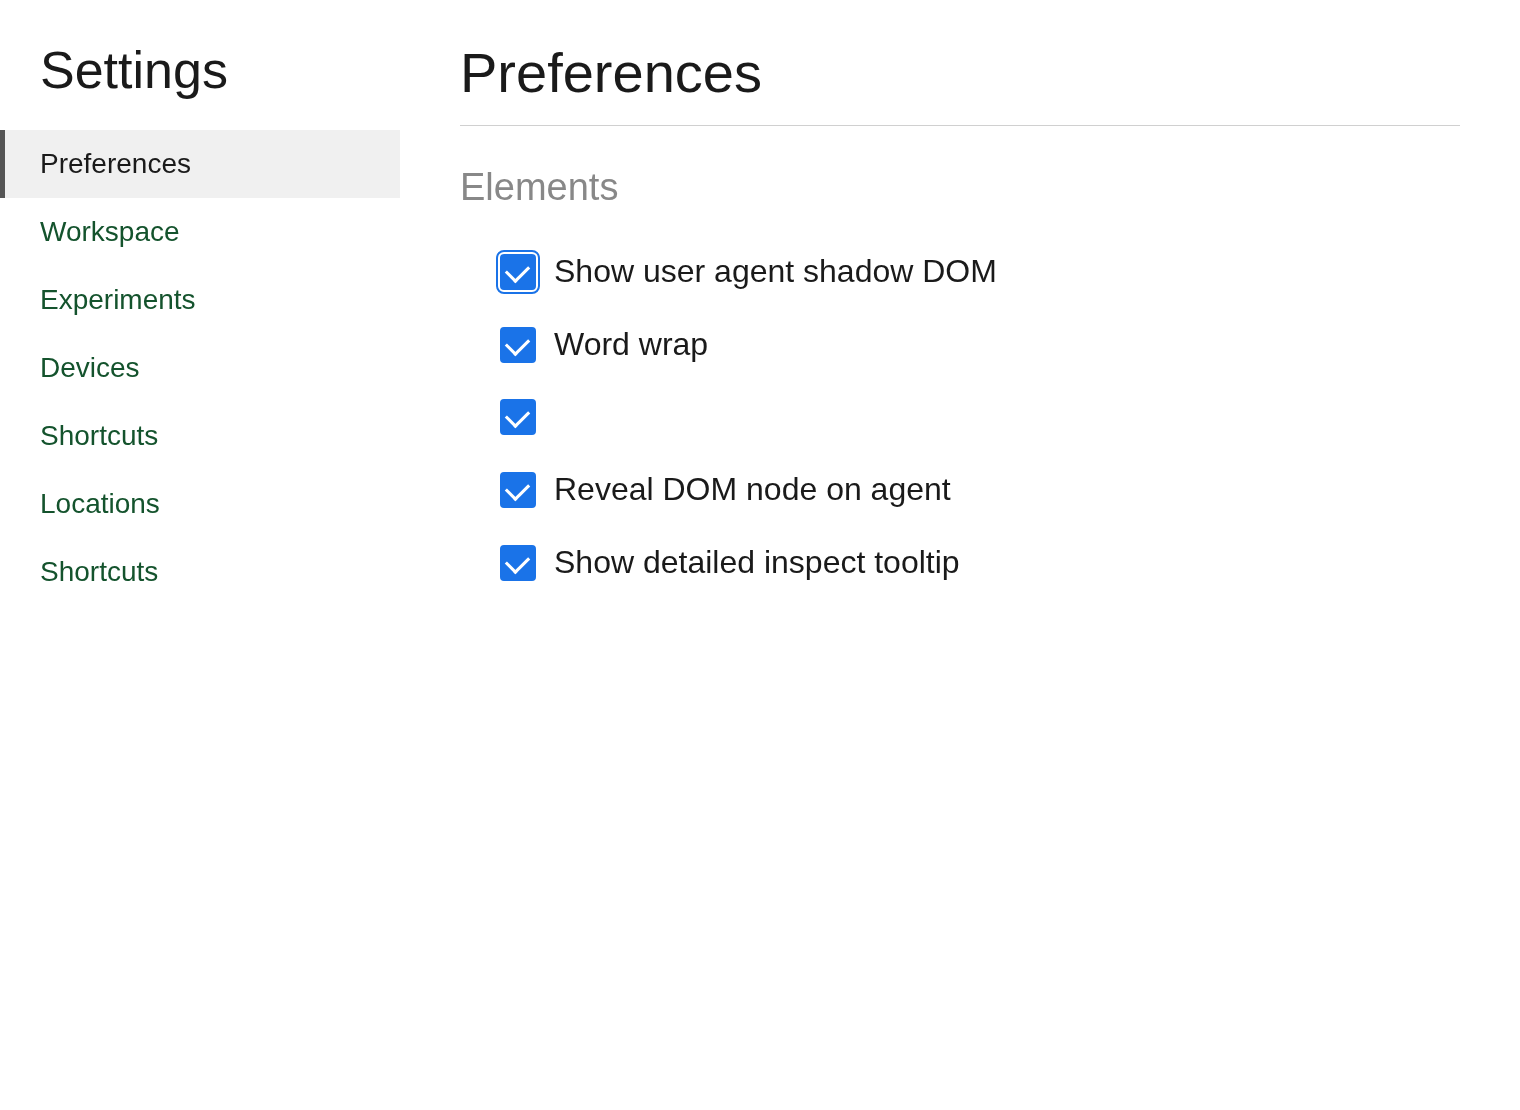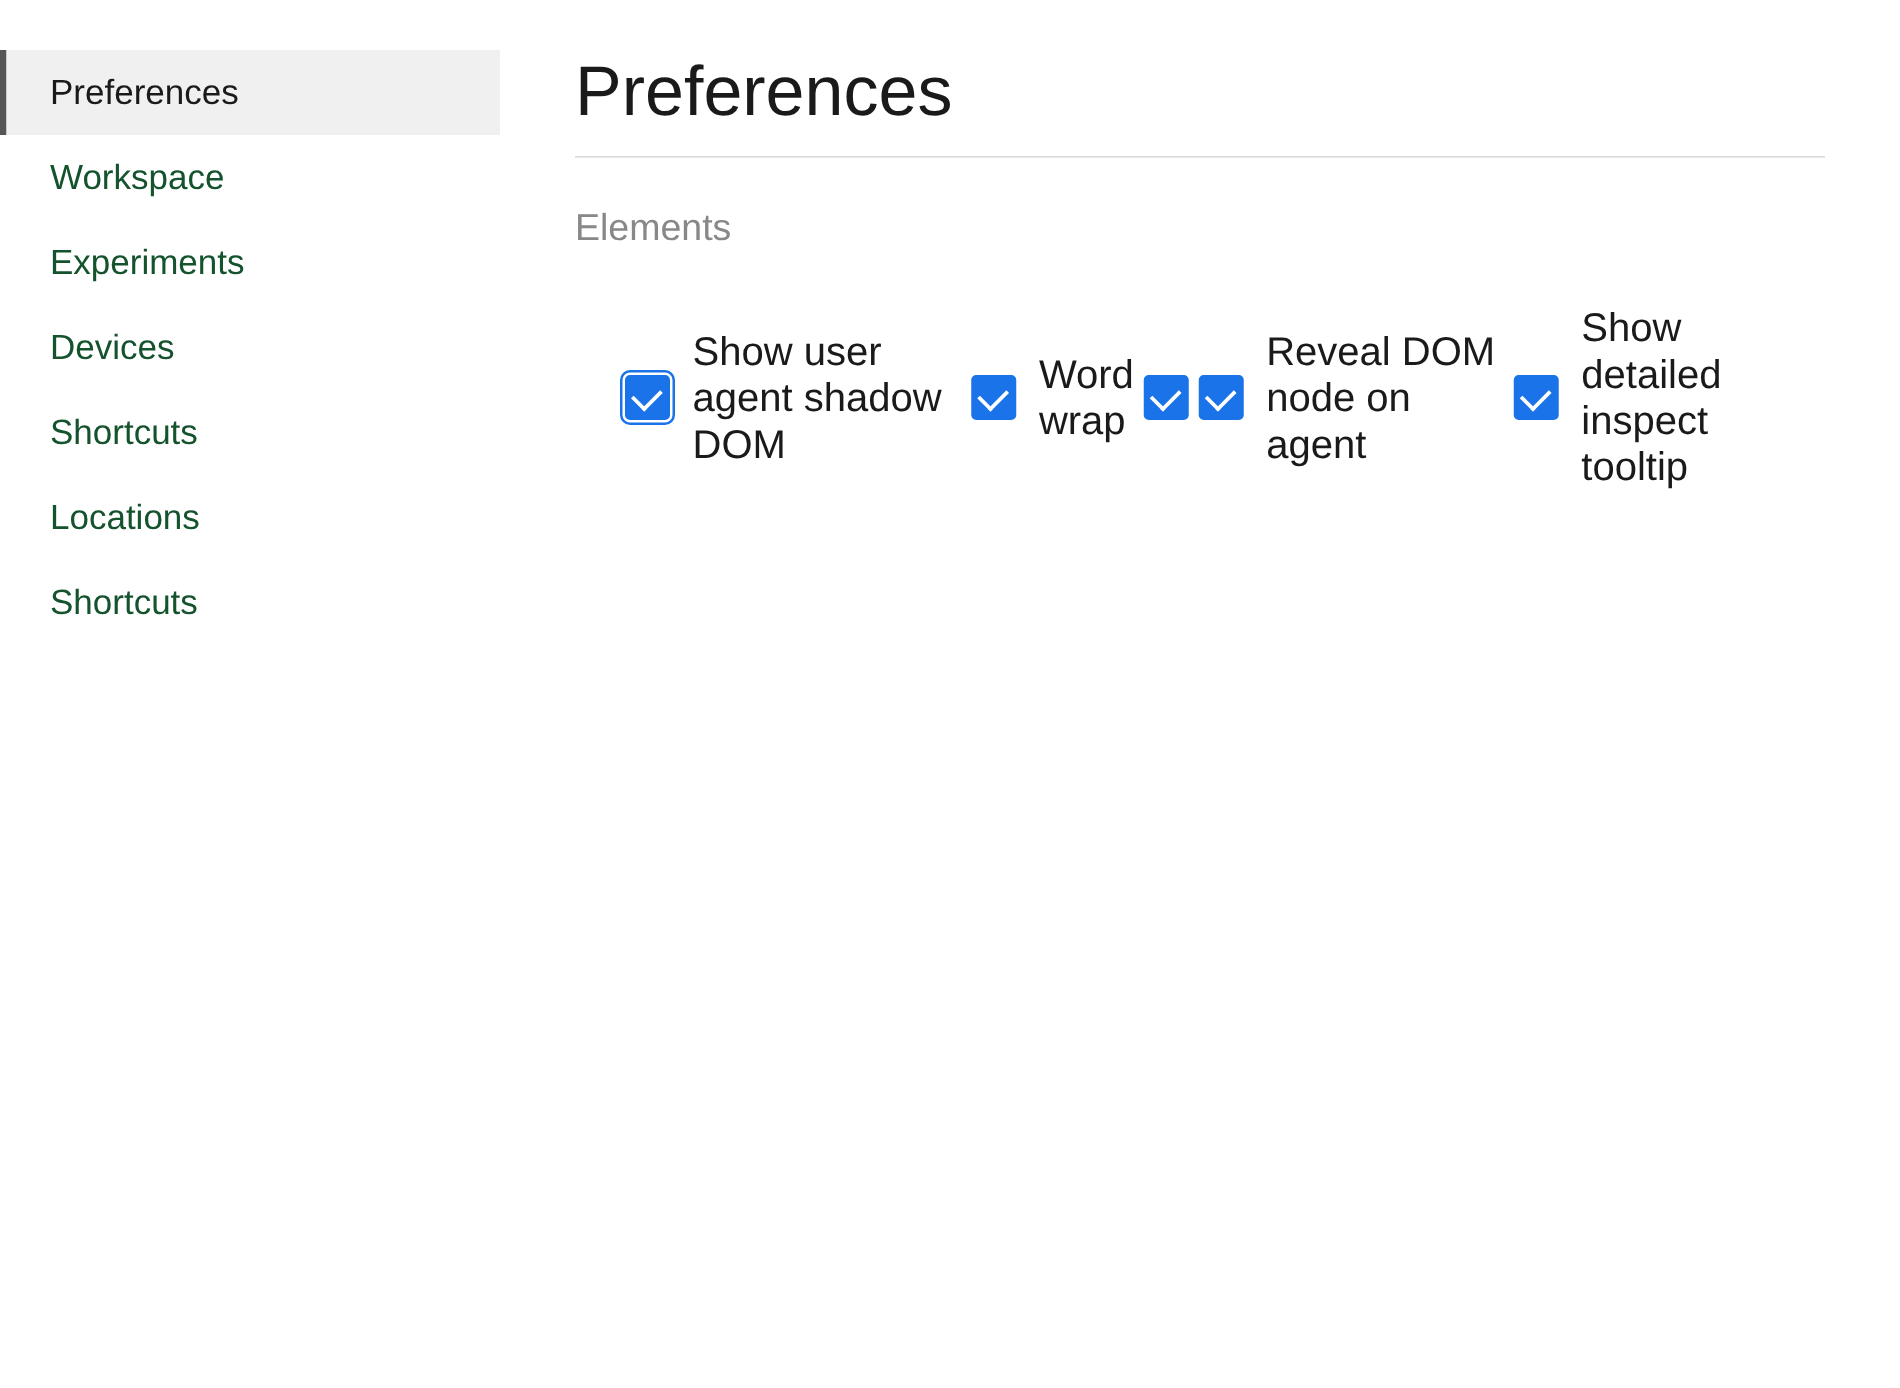--- a/index.html
+++ b/index.html
@@ -71,29 +71,29 @@
       margin-bottom: 20px;
     }
 
     .divider {
       height: 1px;
       background: #d0d0d0;
       margin-bottom: 40px;
     }
 
     .section-title {
-      font-size: 30px;
+      font-size: 38px;
       color: #888888;
       font-weight: 400;
       margin-bottom: 30px;
     }
 
     .checkbox-list {
       display: flex;
-      flex-direction: row;
+      flex-direction: column;
       gap: 8px;
       padding-left: 40px;
     }
 
     .checkbox-item {
       display: flex;
       align-items: center;
       gap: 18px;
       padding: 14px 0;
       cursor: pointer;
@@ -141,20 +141,21 @@
     .checkbox-first input[type="checkbox"]:checked {
       border: 2px solid #1a73e8;
       outline: 2px solid #1a73e8;
       outline-offset: 2px;
     }
   </style>
 </head>
 <body>
 
 <div class="sidebar">
+  <div class="sidebar-title">Settings</div>
 
   <div class="sidebar-item active">
     <span>Preferences</span>
   </div>
   <div class="sidebar-item">
     <span>Workspace</span>
   </div>
   <div class="sidebar-item">
     <span>Experiments</span>
   </div>

